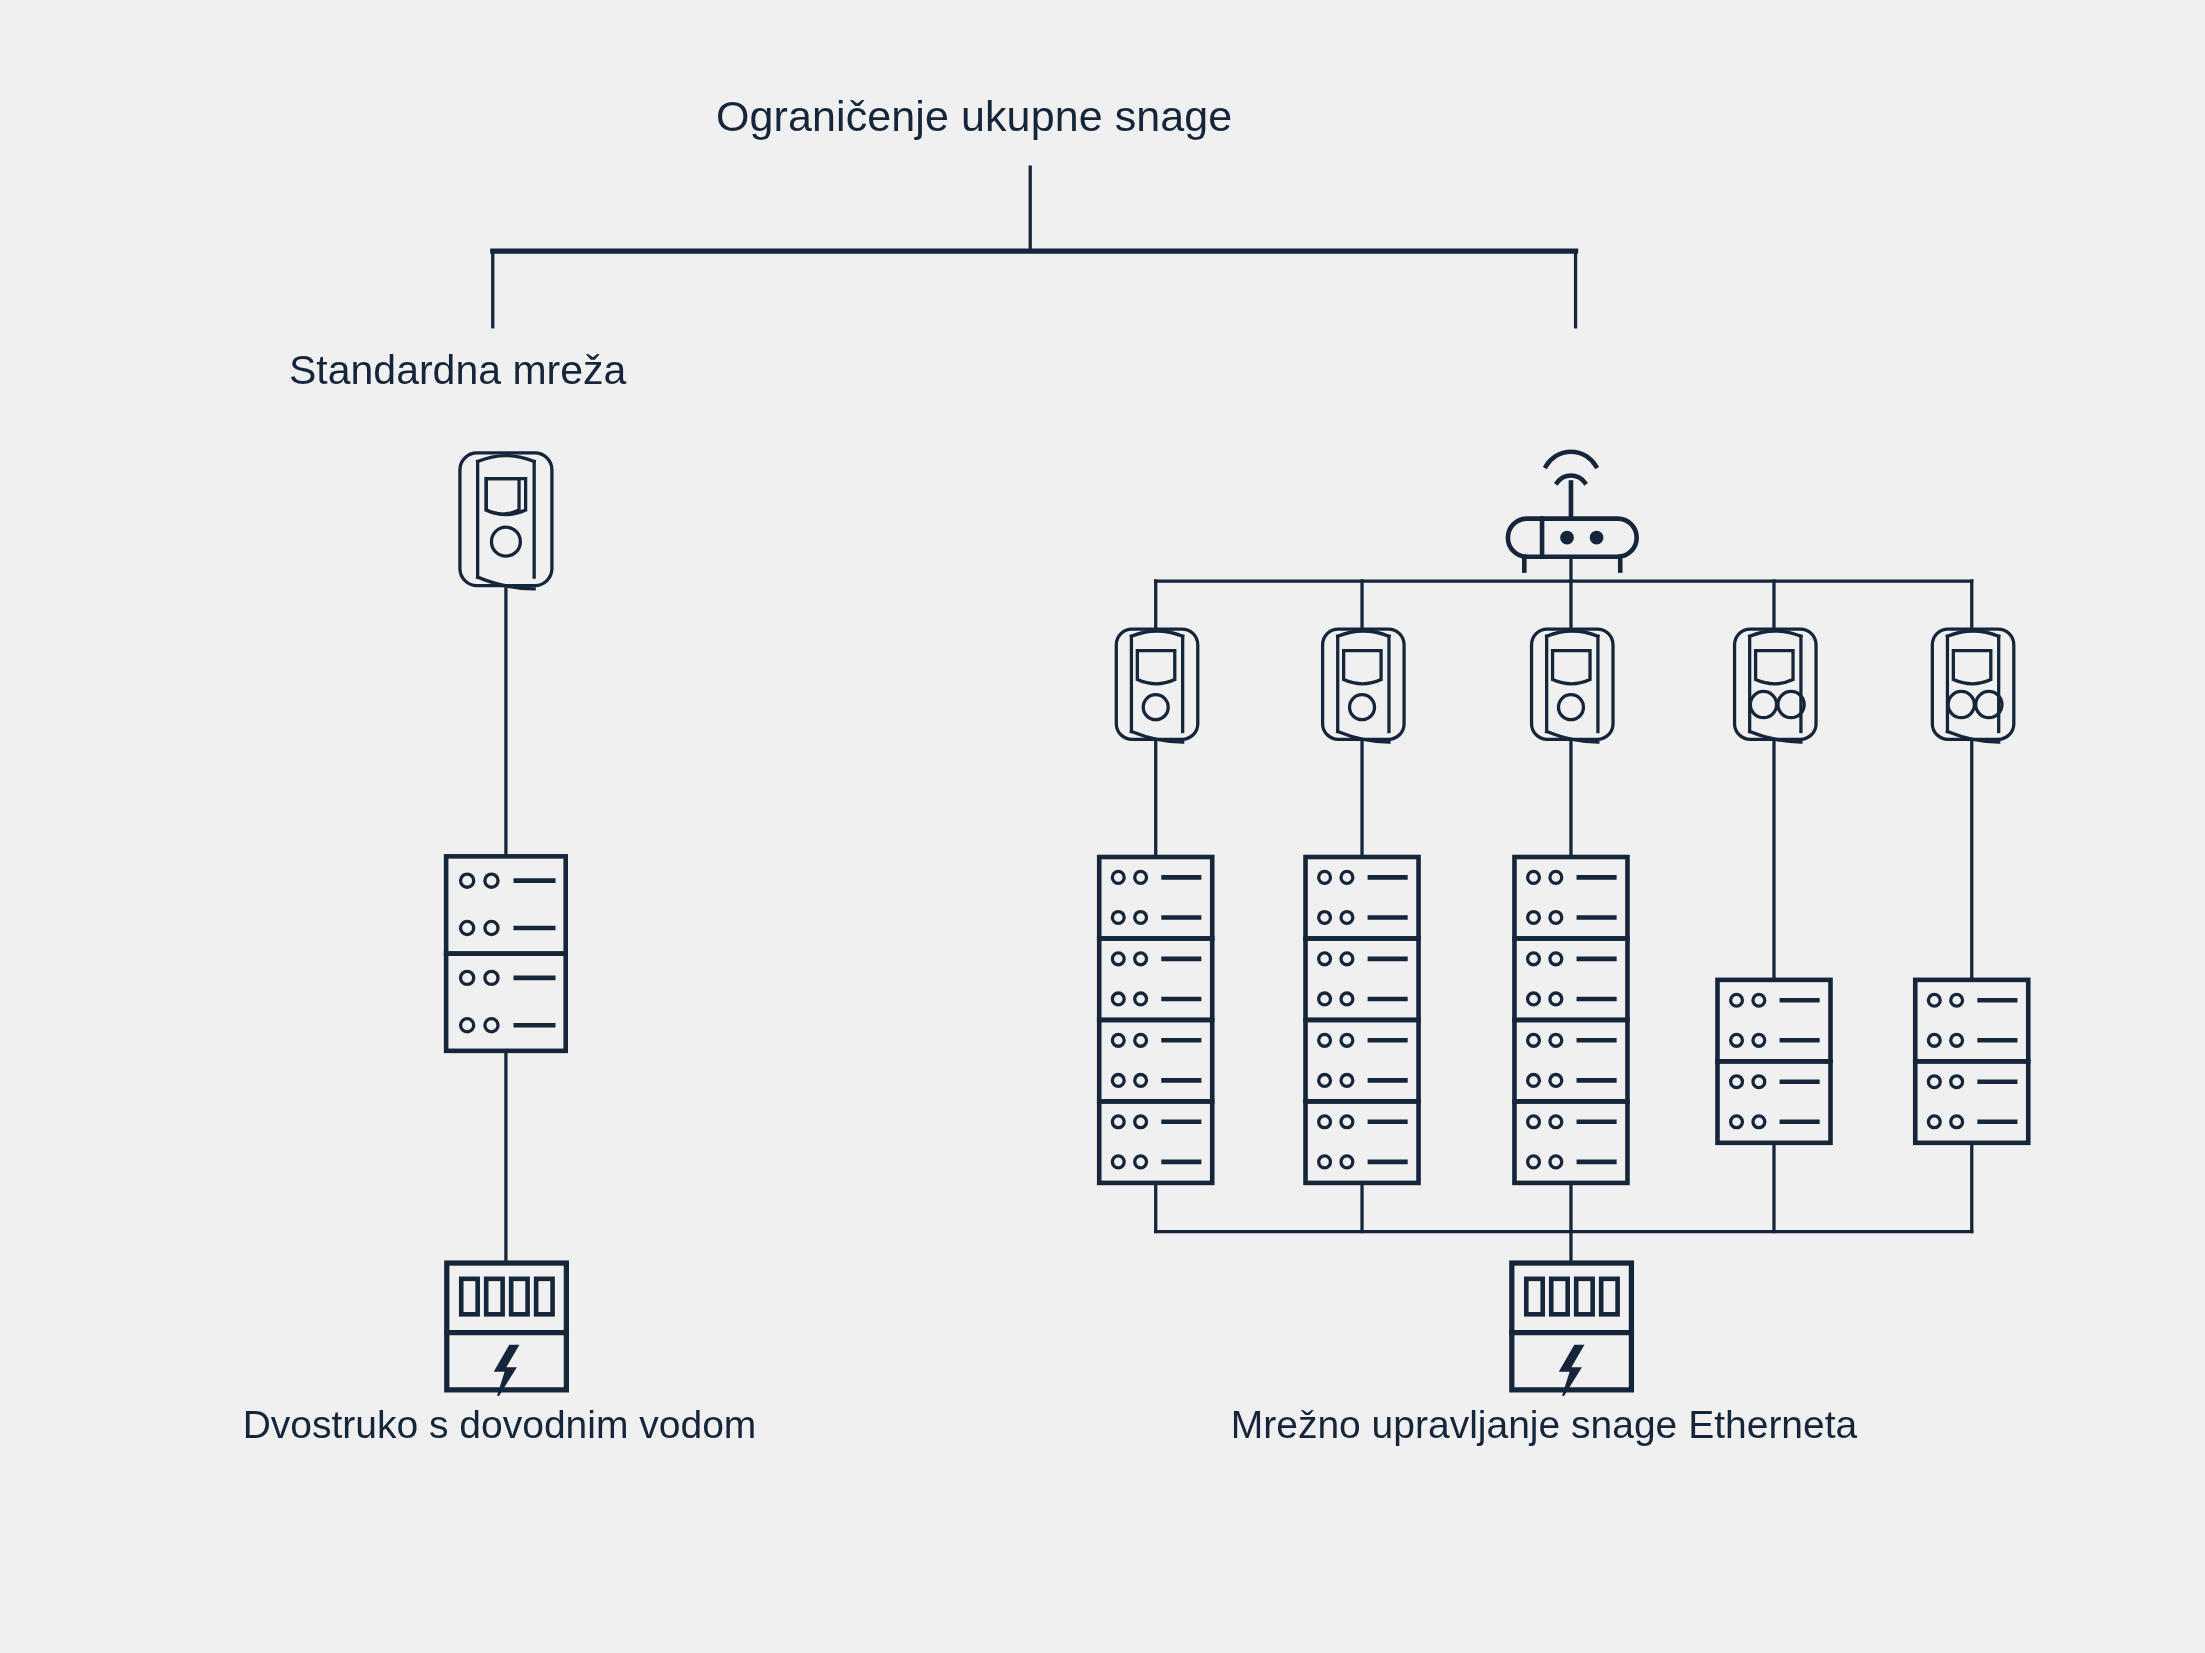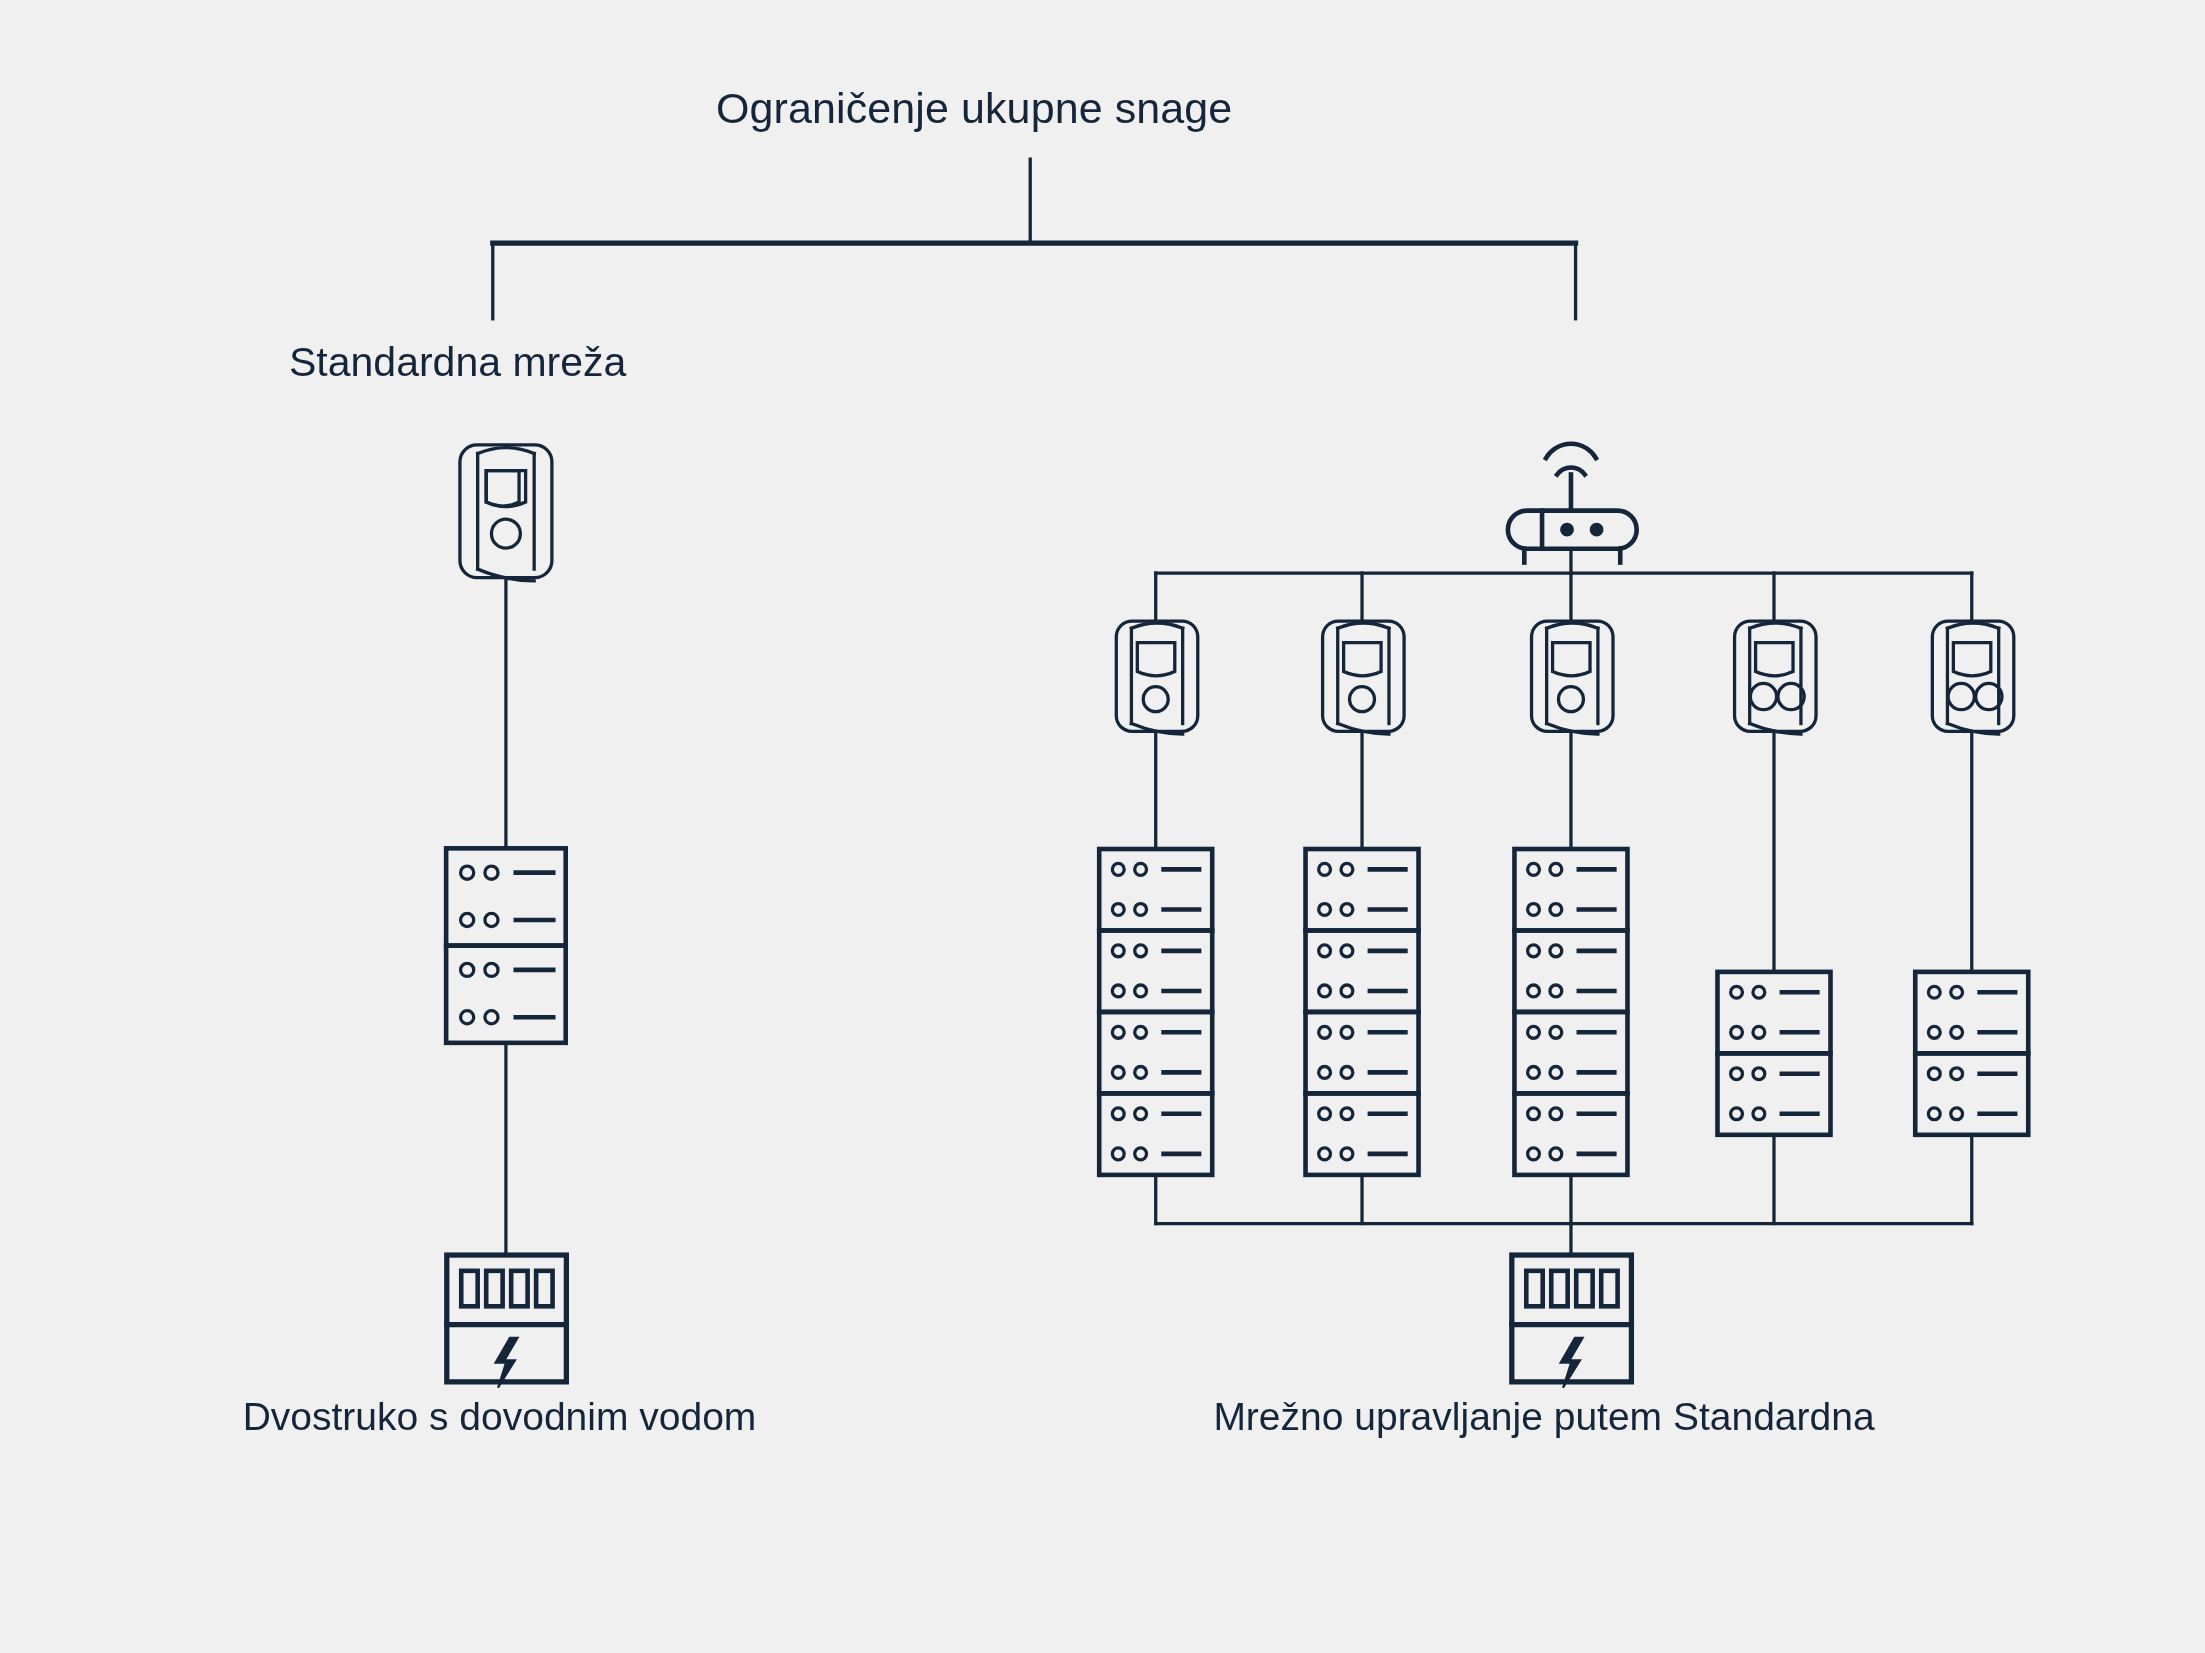--- a/index.html
+++ b/index.html
@@ -10,20 +10,21 @@
   body {
     font-family: "Liberation Sans", sans-serif;
     color: #15263b;
   }
   #stage {
     position: relative;
     width: 2205px;
     height: 1633px;
     background: #f0f0f0;
     overflow: hidden;
+    margin-top: 8px;
   }
   #diagram {
     position: absolute;
     inset: 0;
     width: 2205px;
     height: 1654px;
   }
   .txt {
     position: absolute;
     white-space: nowrap;
@@ -52,21 +53,21 @@
   <div class="txt title-main" style="left:716px; top:85px;">Ograničenje ukupne snage</div>
 
   <div class="txt col-title" style="left:289px; top:340px;">Standardna mreža</div>
 
 
   <div class="txt caption" style="left:105px; top:1396px; width:789px; white-space:normal;">
     <span class="caption-line">Dvostruko s dovodnim vodom</span>
   </div>
 
   <div class="txt caption" style="left:1051px; top:1396px; width:986px; white-space:normal;">
-    <span class="caption-line">Mrežno upravljanje putem Standardna</span>
+    <span class="caption-line">Mrežno upravljanje snage Etherneta</span>
   </div>
 
   <svg id="diagram" viewBox="0 0 3356 2517">
     <g fill="none" stroke="#15263b" stroke-width="5" stroke-linecap="square">
 
       <g>
         <line x1="1568" y1="242" x2="1568" y2="370"></line>
         <line x1="750" y1="370" x2="2398" y2="370" stroke-width="8"></line>
         <line x1="750" y1="370" x2="750" y2="485"></line>
         <line x1="2398" y1="370" x2="2398" y2="485"></line>

